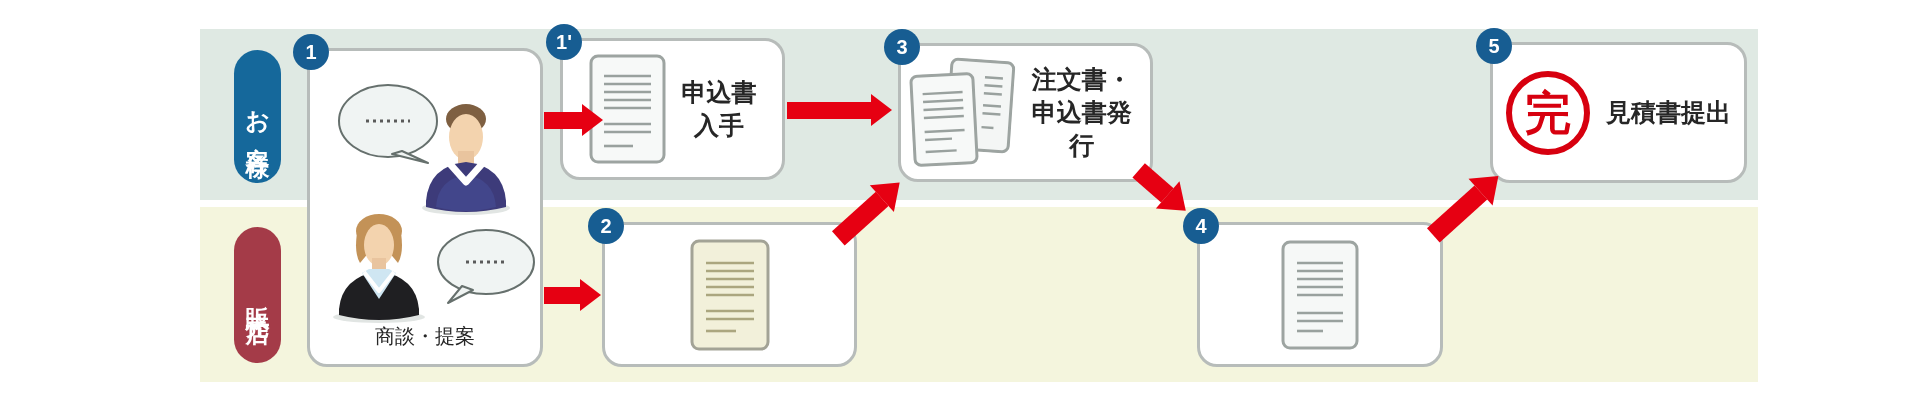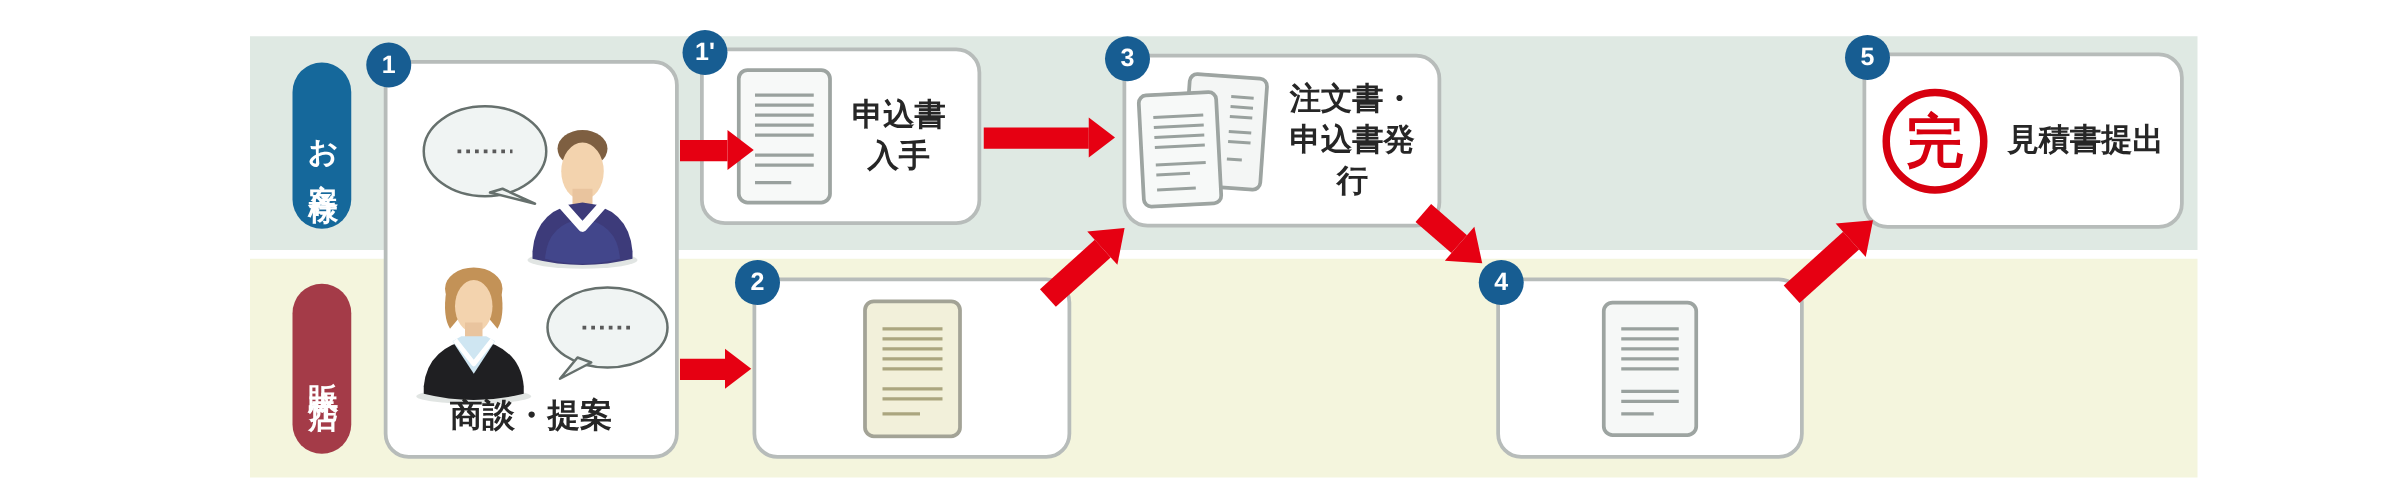--- a/index.html
+++ b/index.html
@@ -34,21 +34,21 @@
     display:flex;align-items:center;justify-content:center;z-index:6;}
 
   .step-inner{display:flex;align-items:center;justify-content:center;gap:16px;
     height:100%;padding:0 10px;box-sizing:border-box;}
   .step-label{font-weight:700;color:#262626;font-size:25px;line-height:33px;text-align:center;}
   .step-label span{display:block;}
 
   
   .people-wrap{position:absolute;left:0;top:4px;width:230px;height:268px;}
   .step1-label{position:absolute;left:0;right:0;bottom:14px;text-align:center;
-    font-weight:700;color:#262626;font-size:26px;}
+    font-weight:400;color:#262626;font-size:20px;}
 
   
   .docstack{position:relative;width:104px;height:108px;flex:0 0 aupx;}
   .docstack .doc-back{position:absolute;left:36px;top:0;transform:rotate(4deg);}
   .docstack .doc-front{position:absolute;left:0;top:14px;transform:rotate(-3deg);}
 
   
   .stamp{width:72px;height:72px;border:6px solid #d7000f;border-radius:50%;
     display:flex;align-items:center;justify-content:center;flex:0 0 auto;}
   .stamp-char{color:#d7000f;font-weight:700;font-size:46px;line-height:1;}

